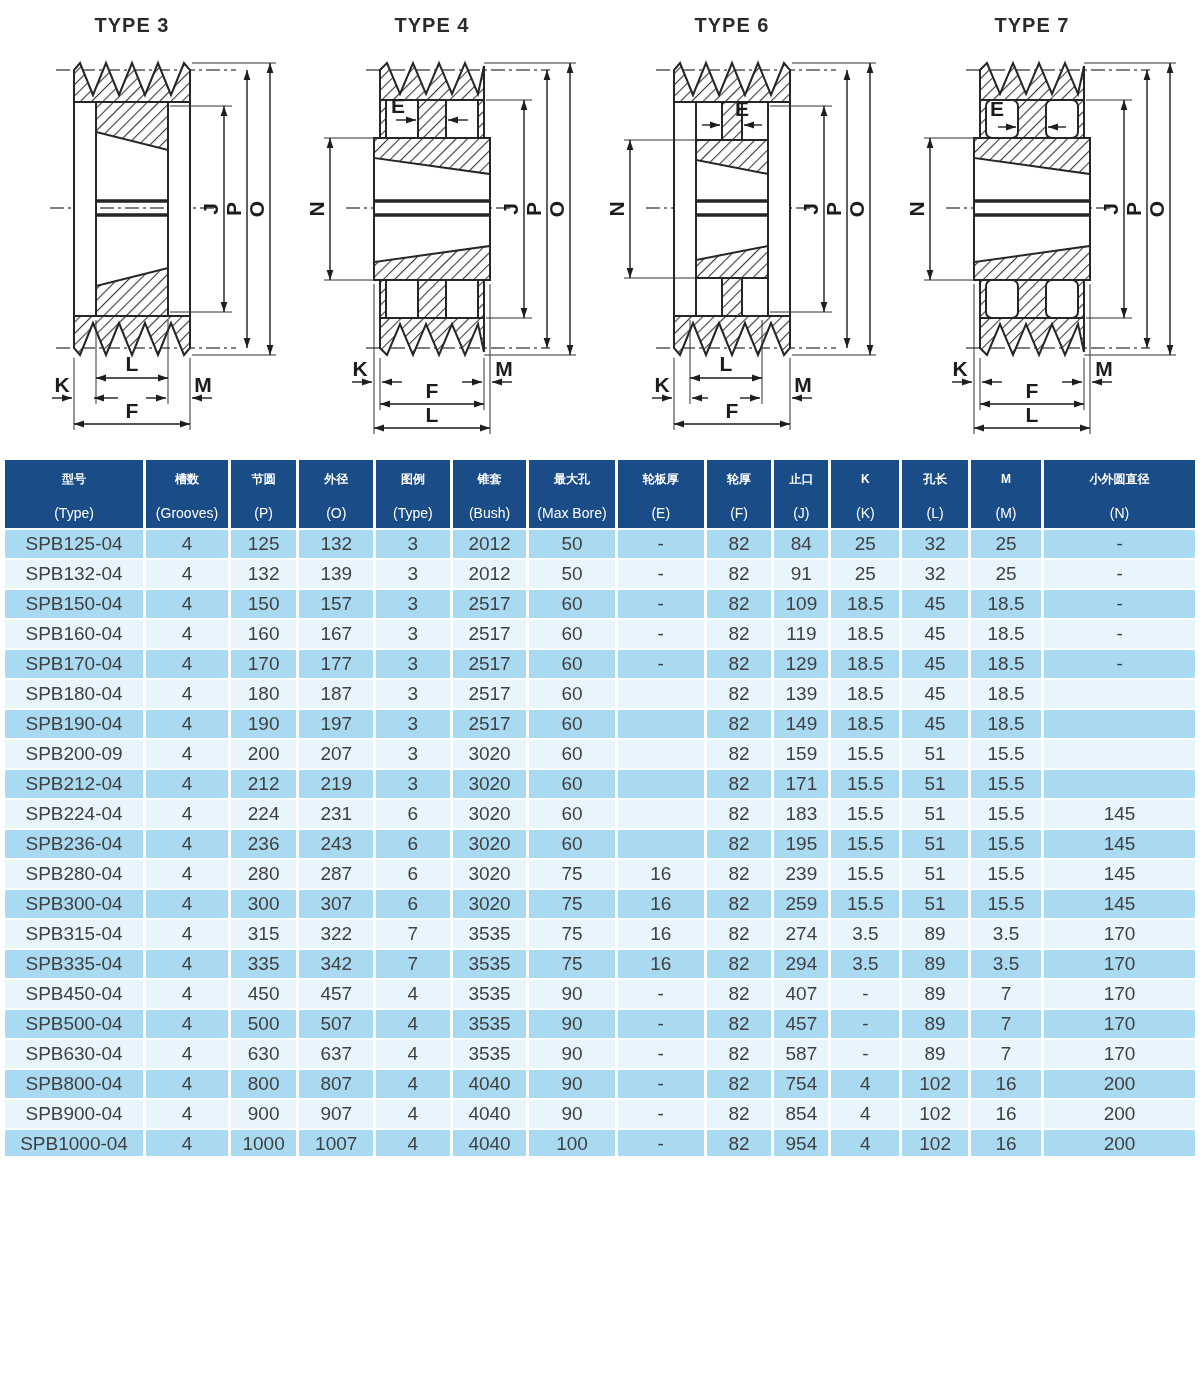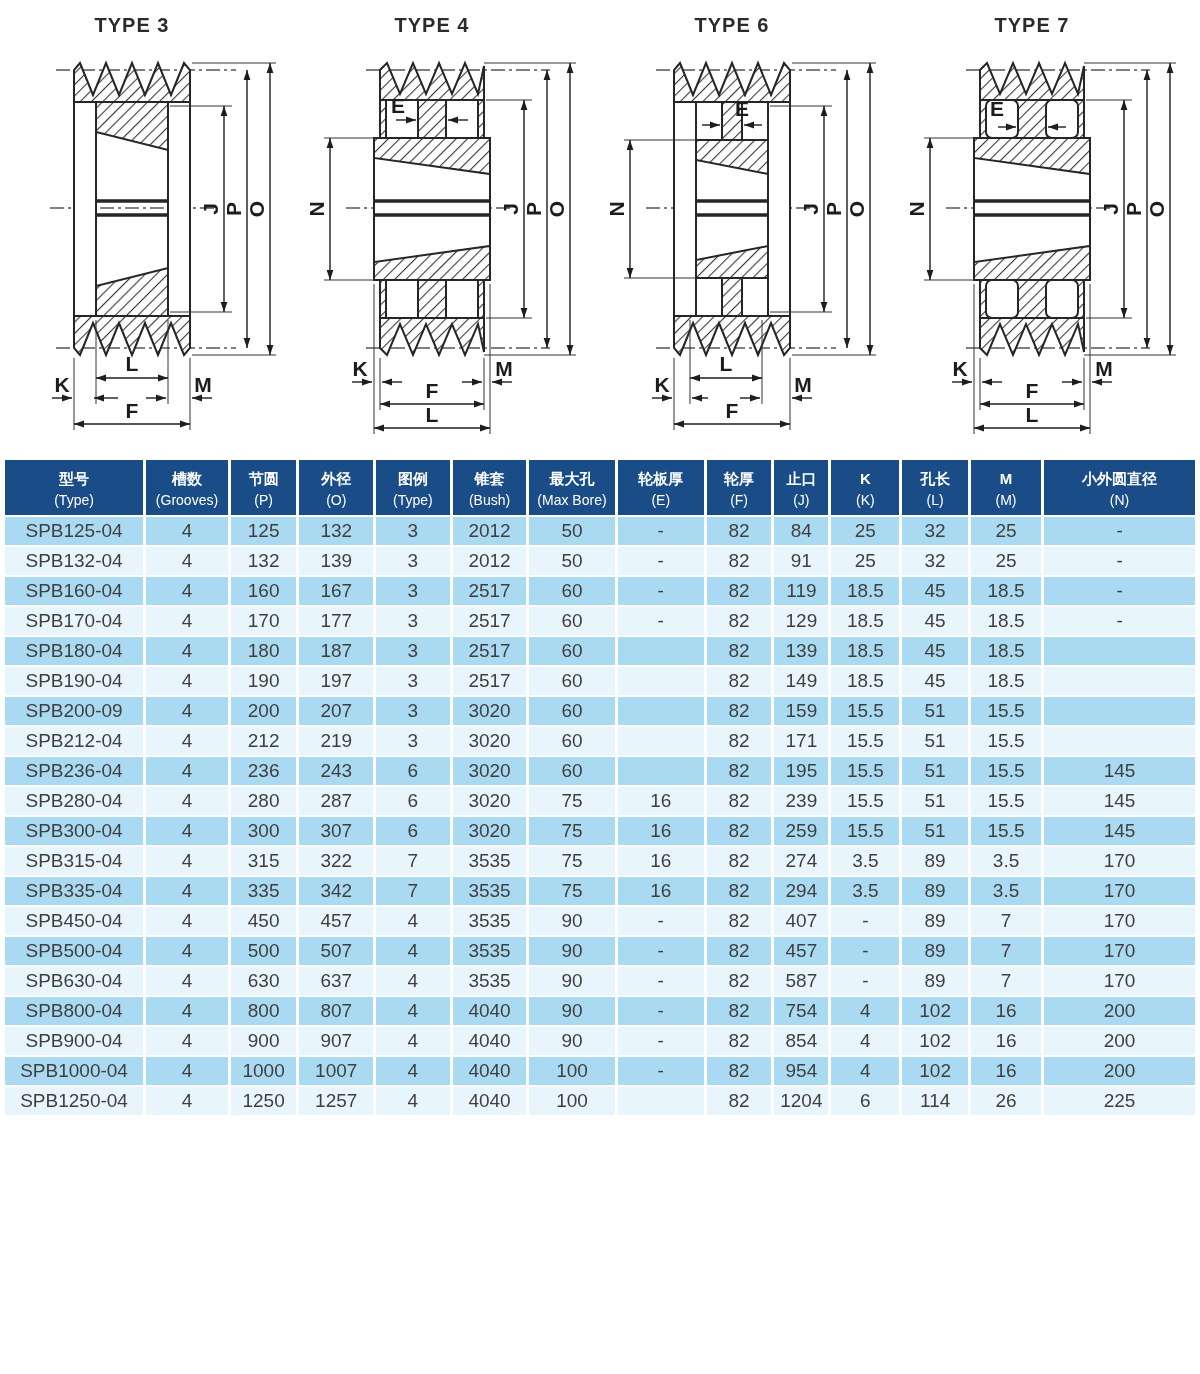--- a/index.html
+++ b/index.html
@@ -11,22 +11,22 @@
   .dlabel{font-family:"Liberation Sans",sans-serif;font-size:21px;font-weight:bold;fill:#1c1c1c;}
   .hz{fill:url(#hx);stroke:#262626;stroke-width:2;}
   .wz{fill:#ffffff;stroke:#262626;stroke-width:2;}
   .bore{stroke:#262626;stroke-width:3.5;fill:none;}
   .cl{stroke:#555;stroke-width:1.3;stroke-dasharray:14 4 3 4;fill:none;}
   .dim{stroke:#1d1d1d;stroke-width:1.4;fill:none;}
   .ext{stroke:#333;stroke-width:1;fill:none;}
   
   .spec-table{width:1196px;margin:0 2px;table-layout:fixed;border-collapse:separate;border-spacing:3px 2px;}
   .spec-table th{background:#1a4c87;color:#ffffff;vertical-align:middle;padding:7px 0 6px 0;font-weight:normal;}
-  .spec-table th .zh{font-size:15px;font-weight:bold;line-height:24px;}
-  .spec-table th .en{font-size:14px;line-height:17px;margin-top:1px;text-align:center;}
+  .spec-table th .zh{font-size:12px;font-weight:bold;line-height:24px;}
+  .spec-table th .en{font-size:14px;line-height:17px;margin-top:14px;text-align:center;}
   .spec-table td{height:28px;line-height:28px;padding:0;text-align:center;font-size:19px;color:#3f3f3f;overflow:hidden;white-space:nowrap;}
   .spec-table tbody tr:nth-child(odd) td{background:#aadaf1;}
   .spec-table tbody tr:nth-child(even) td{background:#e8f5fc;}
 </style>
 </head>
 <body>
 
 <div class="page">
 
   <div class="diagrams">
@@ -297,20 +297,36 @@
           <td>50</td>
           <td>-</td>
           <td>82</td>
           <td>91</td>
           <td>25</td>
           <td>32</td>
           <td>25</td>
           <td>-</td>
         </tr>
         <tr>
+          <td>SPB150-04</td>
+          <td>4</td>
+          <td>150</td>
+          <td>157</td>
+          <td>3</td>
+          <td>2517</td>
+          <td>60</td>
+          <td>-</td>
+          <td>82</td>
+          <td>109</td>
+          <td>18.5</td>
+          <td>45</td>
+          <td>18.5</td>
+          <td>-</td>
+        </tr>
+        <tr>
           <td>SPB160-04</td>
           <td>4</td>
           <td>160</td>
           <td>167</td>
           <td>3</td>
           <td>2517</td>
           <td>60</td>
           <td>-</td>
           <td>82</td>
           <td>119</td>
@@ -391,20 +407,36 @@
           <td>3</td>
           <td>3020</td>
           <td>60</td>
           <td></td>
           <td>82</td>
           <td>171</td>
           <td>15.5</td>
           <td>51</td>
           <td>15.5</td>
           <td></td>
+        </tr>
+        <tr>
+          <td>SPB224-04</td>
+          <td>4</td>
+          <td>224</td>
+          <td>231</td>
+          <td>6</td>
+          <td>3020</td>
+          <td>60</td>
+          <td></td>
+          <td>82</td>
+          <td>183</td>
+          <td>15.5</td>
+          <td>51</td>
+          <td>15.5</td>
+          <td>145</td>
         </tr>
         <tr>
           <td>SPB236-04</td>
           <td>4</td>
           <td>236</td>
           <td>243</td>
           <td>6</td>
           <td>3020</td>
           <td>60</td>
           <td></td>

